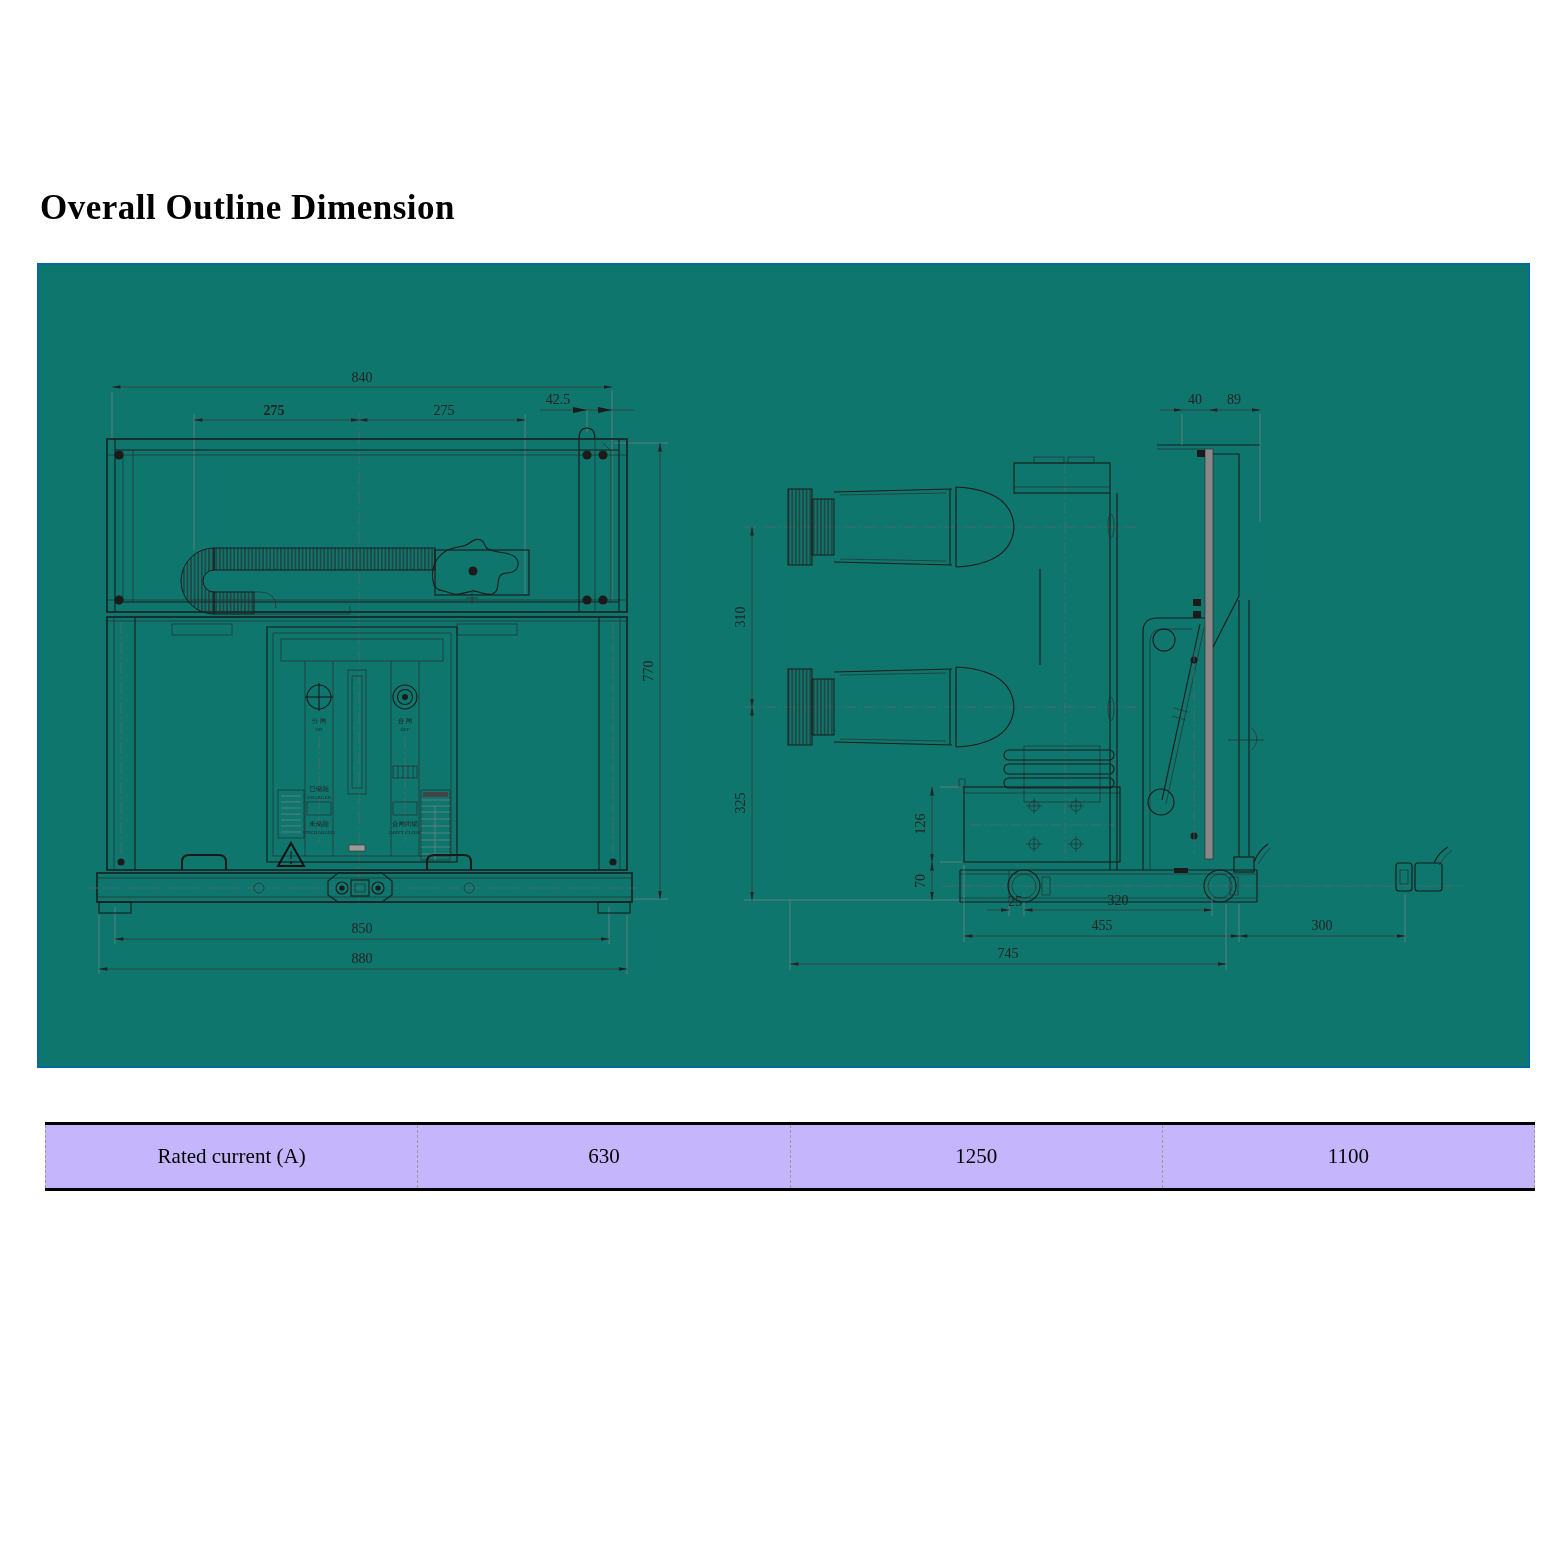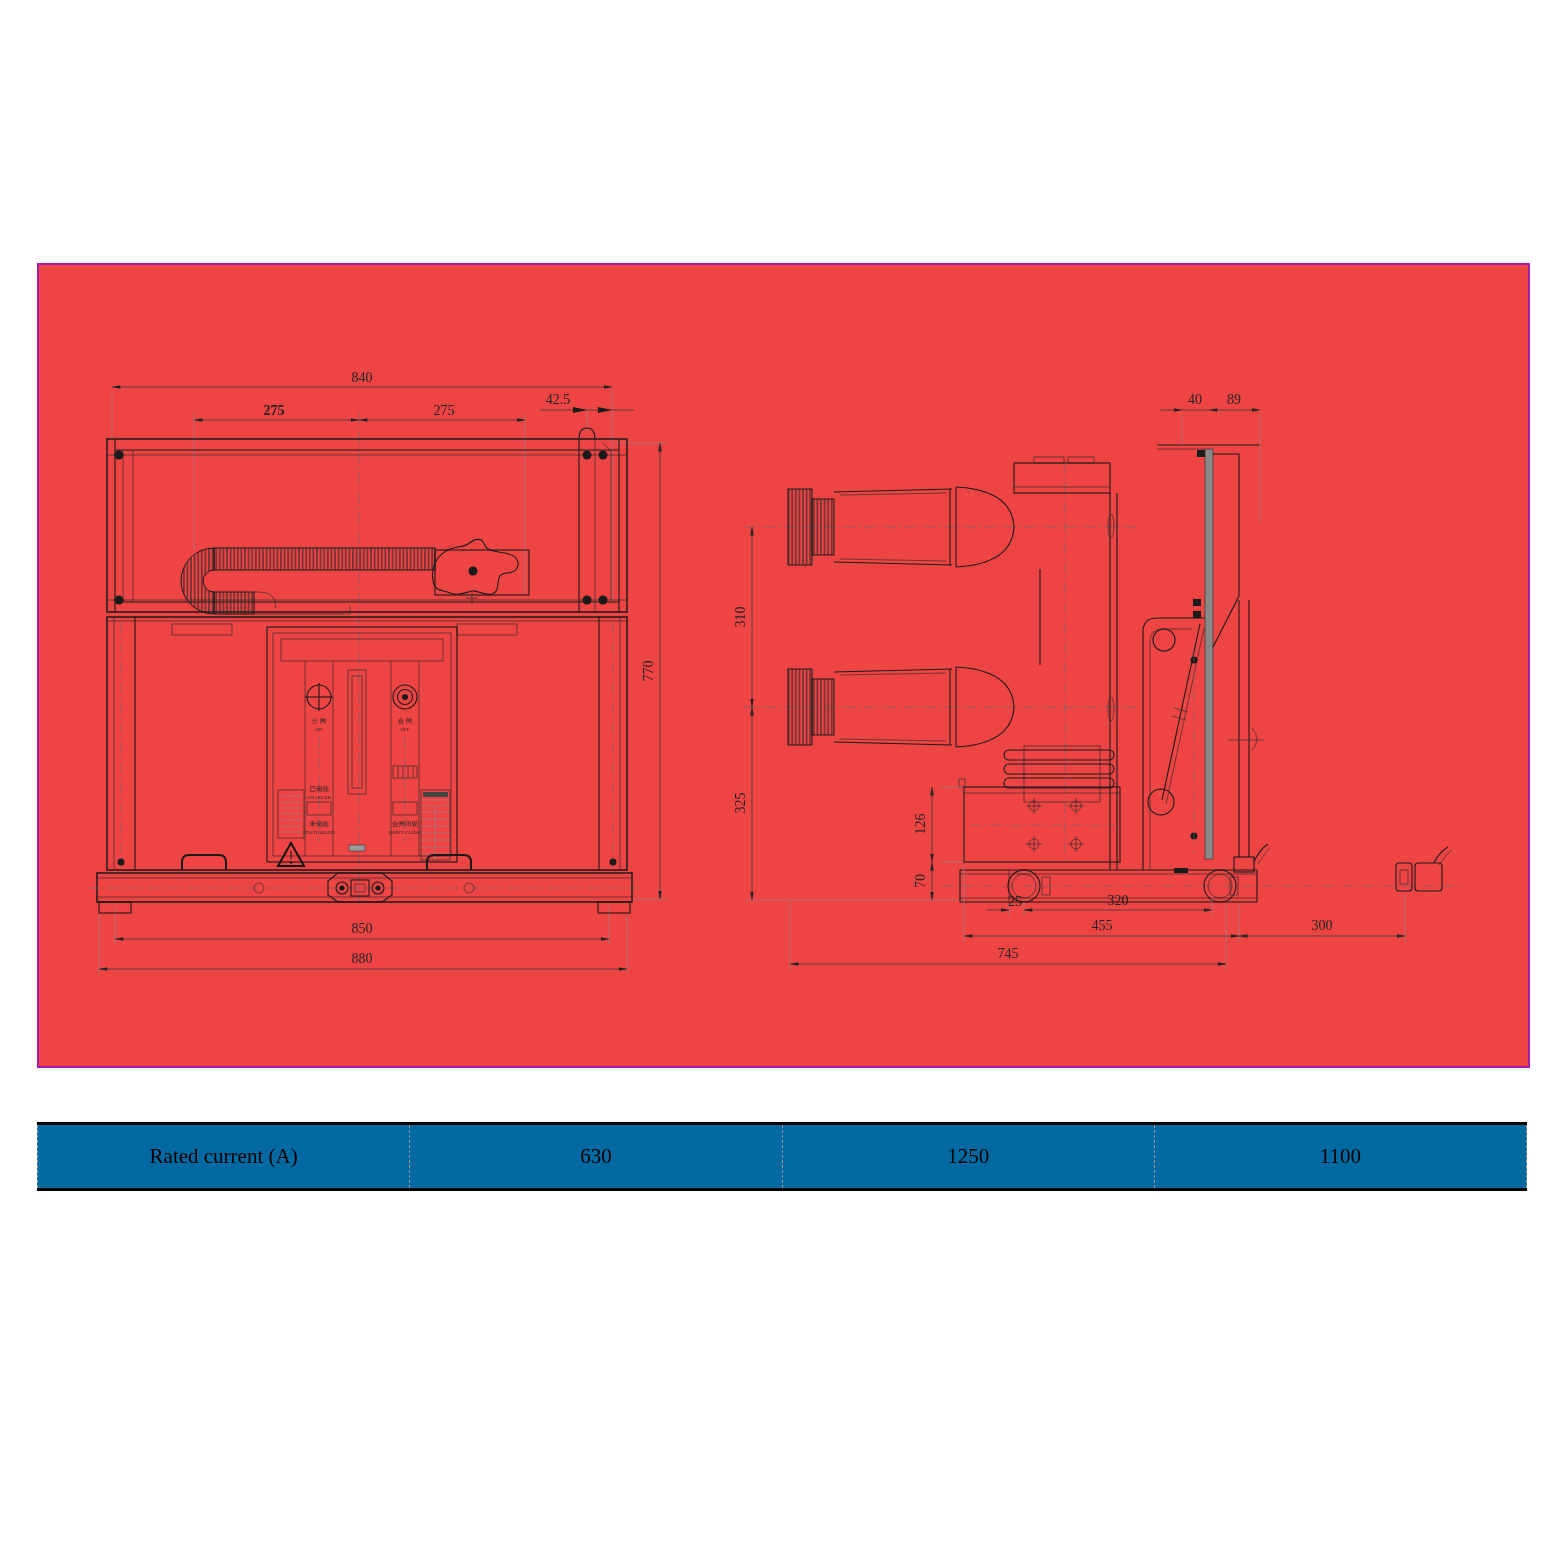--- a/index.html
+++ b/index.html
@@ -1,52 +1,53 @@
 <!DOCTYPE html>
 <html><head>
 <meta charset="utf-8">
 <style>
   html,body{margin:0;padding:0;background:#ffffff;}
   #page{position:relative;width:1563px;height:1564px;background:#fff;overflow:hidden;
         font-family:"Liberation Serif",serif;color:#111;}
   #title{position:absolute;left:40px;top:188px;font-size:35px;font-weight:bold;
          letter-spacing:0.5px;color:#000;}
   #drawing-box{position:absolute;left:37px;top:263px;width:1489px;height:801px;
-               border:2px solid #a21caf;background:#ef4444;}
+               border:2px solid #0369a1;background:#0f766e;}
   #drawing-box svg{display:block;width:100%;height:100%;}
 
   
   .ln   {stroke:#1a1a1a;stroke-width:1.1;fill:none;}
   .lnb  {stroke:#1a1a1a;stroke-width:1.5;fill:none;}
   .thin {stroke:#2a2a2a;stroke-width:0.65;fill:none;}
   .dim  {stroke:#3a3a3a;stroke-width:0.8;fill:none;}
   .ext  {stroke:#8a8a8a;stroke-width:0.6;fill:none;}
   .cl   {stroke:#6a6a6a;stroke-width:0.6;fill:none;stroke-dasharray:12 3 2 3;}
   .fill {fill:#1a1a1a;stroke:none;}
   .gray {fill:#9a9a9a;stroke:#333;stroke-width:0.6;}
   svg text{font-family:"Liberation Serif",serif;fill:#222;font-size:14px;}
   text.dimtxt{font-size:14px;}
   text.dimtxtb{font-size:14px;font-weight:bold;}
   text.tiny{font-size:6.5px;}
   text.tinier{font-size:5px;}
 
   
   #spec-table-wrap{position:absolute;left:37px;top:1122px;width:1490px;}
-  table.spec{width:100%;border-collapse:collapse;table-layout:fixed;background:#0369a1;
-             border-top:3px solid #000;border-bottom:3px solid #000;}
+  table.spec{width:100%;border-collapse:collapse;table-layout:fixed;background:#c4b5fd;
+             border-top:3px solid #000;border-bottom:3px solid #000;margin-left:8px;}
   table.spec td{height:61px;text-align:center;vertical-align:middle;font-size:21px;
                 border-left:1px dashed #999;border-right:1px dashed #999;color:#000;}
   table.spec tr{border-bottom:2px solid #111;}
   table.spec tr:last-child{border-bottom:none;}
 </style>
 </head>
 <body>
 
 <div id="page">
 
+  <div id="title">Overall Outline Dimension</div>
 
   <div id="drawing-box">
     <svg viewBox="37 263 1489 801" preserveAspectRatio="none">
       <defs>
         <marker id="as" orient="auto" markerWidth="12" markerHeight="8" refX="0.5" refY="3">
           <path d="M0,3 L11,0.7 L11,5.3 Z" fill="#222"></path>
         </marker>
         <marker id="ae" orient="auto" markerWidth="12" markerHeight="8" refX="10.5" refY="3">
           <path d="M11,3 L0,0.7 L0,5.3 Z" fill="#222"></path>
         </marker>

